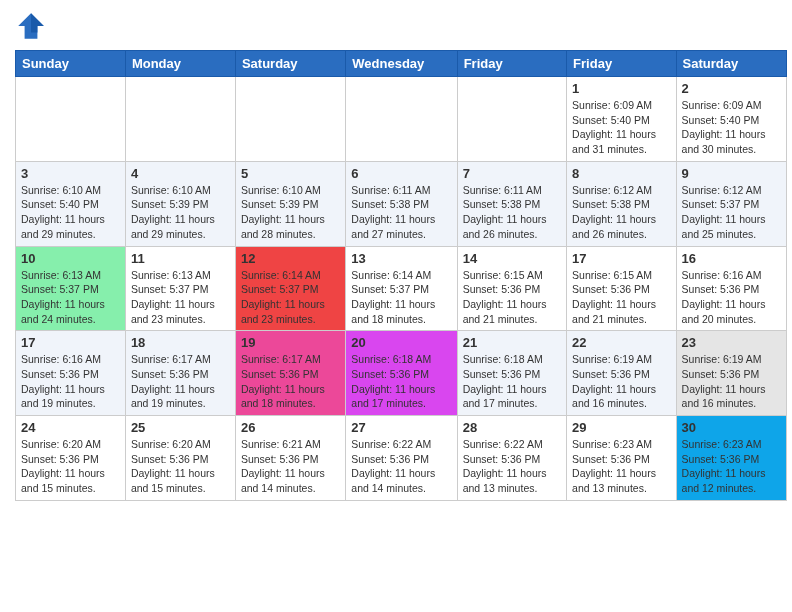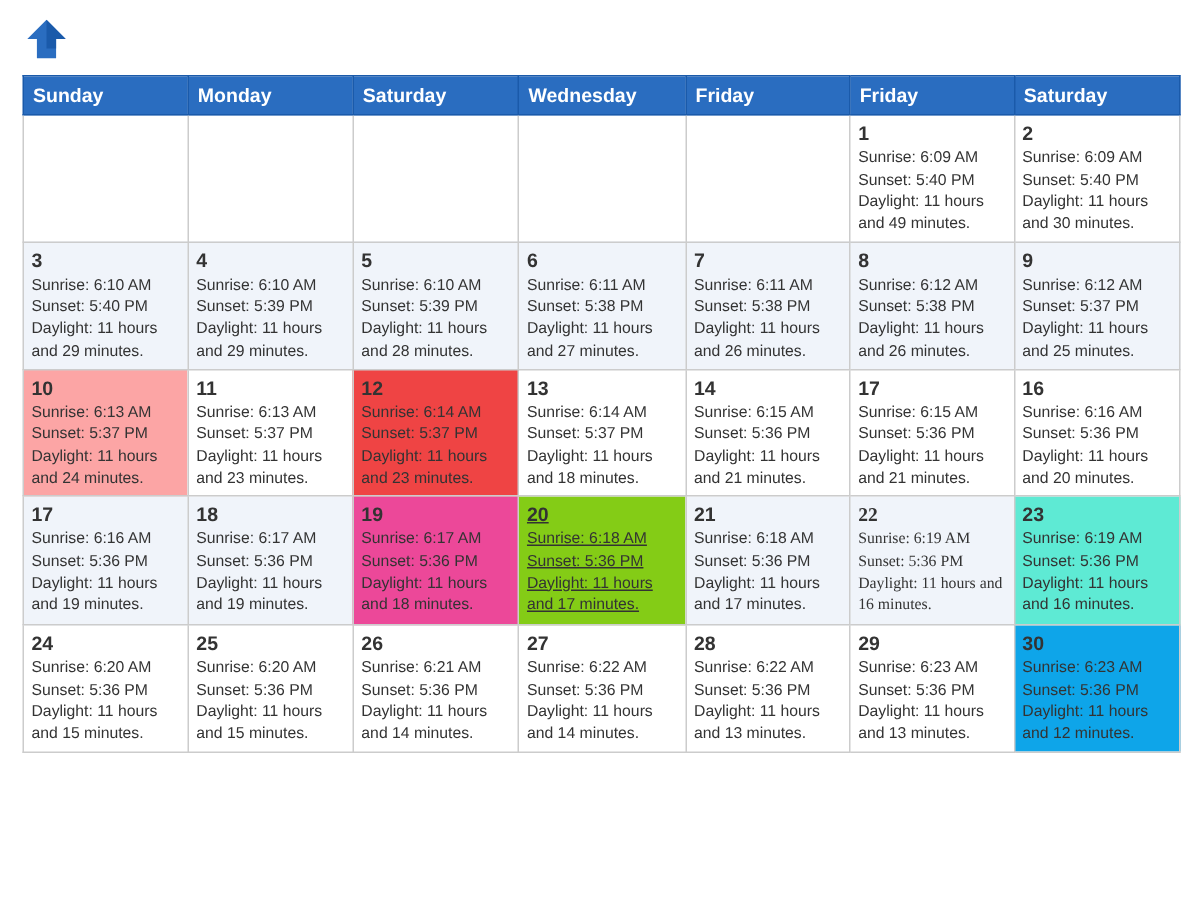--- a/index.html
+++ b/index.html
@@ -138,21 +138,21 @@
           <td class="cell-empty"></td>
           <td class="cell-empty"></td>
           <td class="cell-empty"></td>
           <td class="cell-empty"></td>
           <td class="cell-empty"></td>
           <td style="background: rgb(255, 255, 255);">
             <span class="day-num">1</span>
             <div class="cell-info">
               <div>Sunrise: 6:09 AM</div>
               <div>Sunset: 5:40 PM</div>
-              <div>Daylight: 11 hours and 49 minutes.</div>
+              <div>Daylight: 11 hours and 31 minutes.</div>
             </div>
           </td>
           <td style="background: rgb(255, 255, 255);">
             <span class="day-num">2</span>
             <div class="cell-info">
               <div>Sunrise: 6:09 AM</div>
               <div>Sunset: 5:40 PM</div>
               <div>Daylight: 11 hours and 30 minutes.</div>
             </div>
           </td>
@@ -209,21 +209,21 @@
           <td style="background: rgb(240, 244, 250);">
             <span class="day-num">9</span>
             <div class="cell-info">
               <div>Sunrise: 6:12 AM</div>
               <div>Sunset: 5:37 PM</div>
               <div>Daylight: 11 hours and 25 minutes.</div>
             </div>
           </td>
         </tr>
         <tr>
-          <td style="background: #fca5a5;">
+          <td style="background: #86efac;">
             <span class="day-num">10</span>
             <div class="cell-info">
               <div>Sunrise: 6:13 AM</div>
               <div>Sunset: 5:37 PM</div>
               <div>Daylight: 11 hours and 24 minutes.</div>
             </div>
           </td>
           <td style="background: rgb(255, 255, 255);">
             <span class="day-num">11</span>
             <div class="cell-info">
@@ -291,45 +291,45 @@
             </div>
           </td>
           <td style="background: #ec4899;">
             <span class="day-num">19</span>
             <div class="cell-info">
               <div>Sunrise: 6:17 AM</div>
               <div>Sunset: 5:36 PM</div>
               <div>Daylight: 11 hours and 18 minutes.</div>
             </div>
           </td>
-          <td style="background: #84cc16; text-decoration: underline;">
+          <td style="background: #d946ef;">
             <span class="day-num">20</span>
             <div class="cell-info">
               <div>Sunrise: 6:18 AM</div>
               <div>Sunset: 5:36 PM</div>
               <div>Daylight: 11 hours and 17 minutes.</div>
             </div>
           </td>
           <td style="background: rgb(240, 244, 250);">
             <span class="day-num">21</span>
             <div class="cell-info">
               <div>Sunrise: 6:18 AM</div>
               <div>Sunset: 5:36 PM</div>
               <div>Daylight: 11 hours and 17 minutes.</div>
             </div>
           </td>
-          <td style="background: rgb(240, 244, 250); font-family: Liberation Serif, serif;">
+          <td style="background: rgb(240, 244, 250);">
             <span class="day-num">22</span>
             <div class="cell-info">
               <div>Sunrise: 6:19 AM</div>
               <div>Sunset: 5:36 PM</div>
               <div>Daylight: 11 hours and 16 minutes.</div>
             </div>
           </td>
-          <td style="background: #5eead4;">
+          <td style="background: #e5e5e5;">
             <span class="day-num">23</span>
             <div class="cell-info">
               <div>Sunrise: 6:19 AM</div>
               <div>Sunset: 5:36 PM</div>
               <div>Daylight: 11 hours and 16 minutes.</div>
             </div>
           </td>
         </tr>
         <tr>
           <td style="background: rgb(255, 255, 255);">

